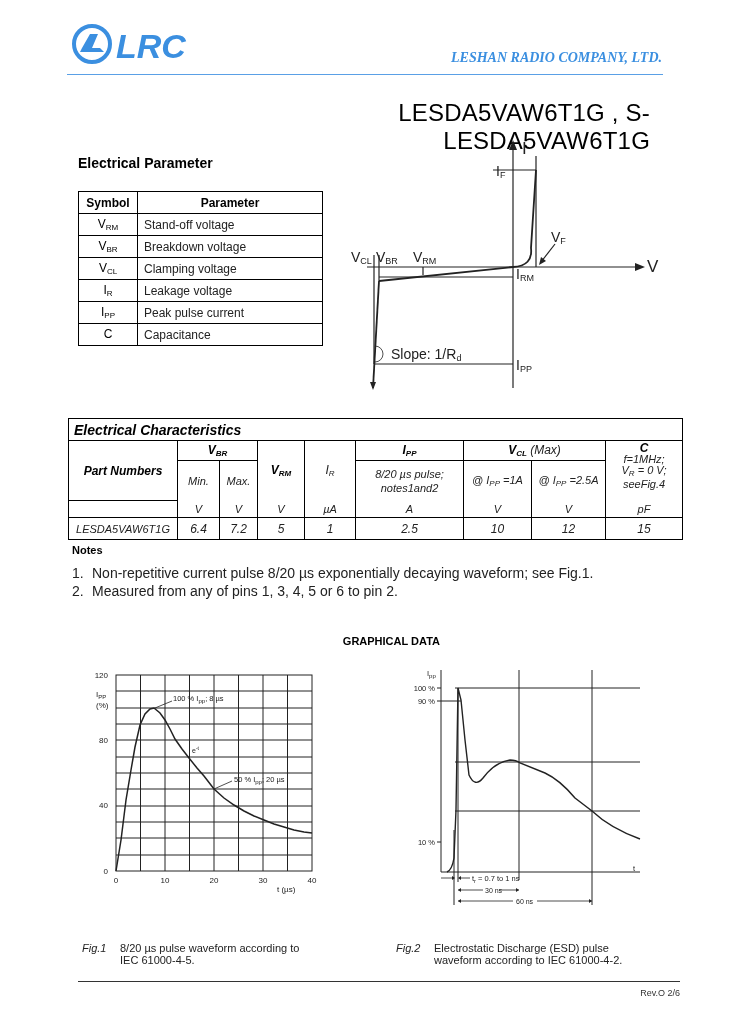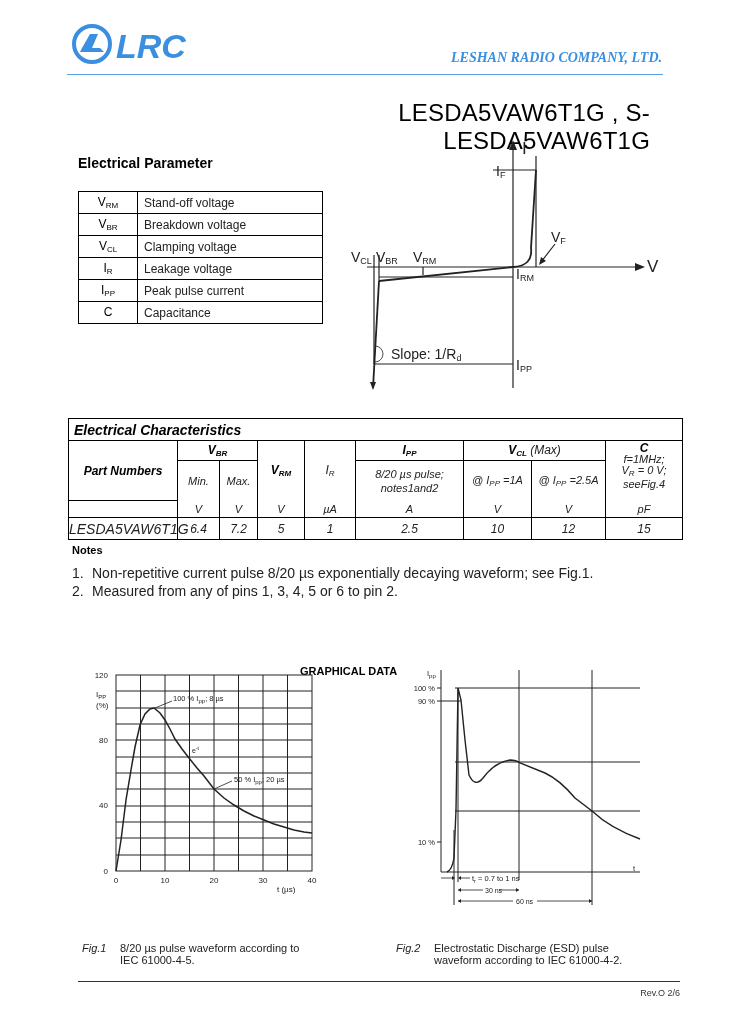--- a/index.html
+++ b/index.html
@@ -17,21 +17,21 @@
   table.param td.par { width:172px; text-align:left; color:#222; }
   sub { font-size:8px; vertical-align:-2px; }
   .iv { left:343px; top:138px; width:330px; height:260px; }
   table.ec { position:absolute; left:68px; top:418px; border-collapse:collapse; font-size:11px; width:614px; table-layout:fixed; }
   table.ec td { border:1px solid #000; text-align:center; padding:0; color:#222;font-style:italic; }
   table.ec td.ttl { text-align:left; font-weight:bold; font-size:14px; padding-left:5px; height:21px; color:#000; }
   table.ec .b { font-weight:bold; color:#000; }
   .notes-title { left:72px; top:544px; font-size:11px; font-weight:bold; }
   .note { left:72px; font-size:14px; color:#222; }
   .note .n { display:inline-block; width:20px; }
-  .graph-title { left:300px; top:635px; width:140px; text-align:left; font-size:11px; font-weight:bold;margin-top:30px; }
+  .graph-title { left:300px; top:635px; width:140px; text-align:right; font-size:11px; font-weight:bold; }
   .fig1 { left:82px; top:665px; width:245px; height:230px; }
   .fig2 { left:395px; top:660px; width:255px; height:245px; }
   .cap { font-size:11px; color:#222; }
   .cap .lbl { display:inline-block; width:38px; vertical-align:top;font-style:italic; }
   .cap .txt { display:inline-block; vertical-align:top; }
   .hline-bottom { left:78px; top:981px; width:602px; height:1px; background:#333; }
   .rev { left:580px; top:988px; width:100px; text-align:right; font-size:9px; color:#333; }
 </style>
 </head>
 <body>
@@ -43,20 +43,24 @@
     <text x="46" y="36" font-family="Liberation Sans, sans-serif" font-weight="bold" font-style="italic" font-size="34" fill="#3b8fe0">LRC</text>
   </svg>
 </div>
 <div class="abs company">LESHAN RADIO COMPANY, LTD.</div>
 <div class="abs hline-blue"></div>
 <div class="abs title">LESDA5VAW6T1G , S-LESDA5VAW6T1G</div>
 
 <div class="abs sec-title">Electrical Parameter</div>
 <table class="param">
   <tbody>
+      <tr>
+    <th>Symbol</th>
+    <th>Parameter</th>
+  </tr>
   <tr>
     <td class="sym"><span>V</span><sub>RM</sub></td>
     <td class="par">Stand-off voltage</td>
   </tr>
   <tr>
     <td class="sym"><span>V</span><sub>BR</sub></td>
     <td class="par">Breakdown voltage</td>
   </tr>
   <tr>
     <td class="sym"><span>V</span><sub>CL</sub></td>
@@ -166,21 +170,21 @@
     <td style="border-top:none">V</td>
     <td style="border-top:none">V</td>
     <td style="border-top:none">V</td>
     <td style="border-top:none">µA</td>
     <td style="border-top:none">A</td>
     <td style="border-top:none">V</td>
     <td style="border-top:none">V</td>
     <td style="border-top:none">pF</td>
   </tr>
   <tr style="height:22px;font-size:12px">
-    <td style="font-size:14px">LESDA5VAW6T1G</td>
+    <td style="font-size:11px">LESDA5VAW6T1G</td>
     <td>6.4</td>
     <td>7.2</td>
     <td>5</td>
     <td>1</td>
     <td>2.5</td>
     <td>10</td>
     <td>12</td>
     <td>15</td>
   </tr>
 </tbody>

